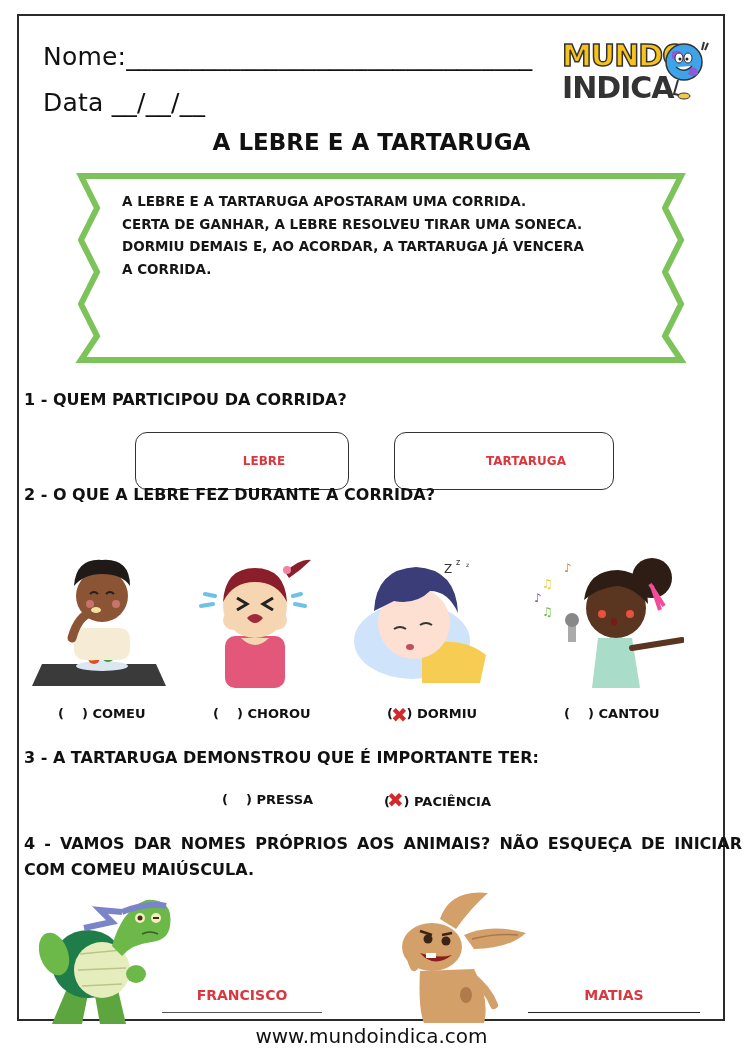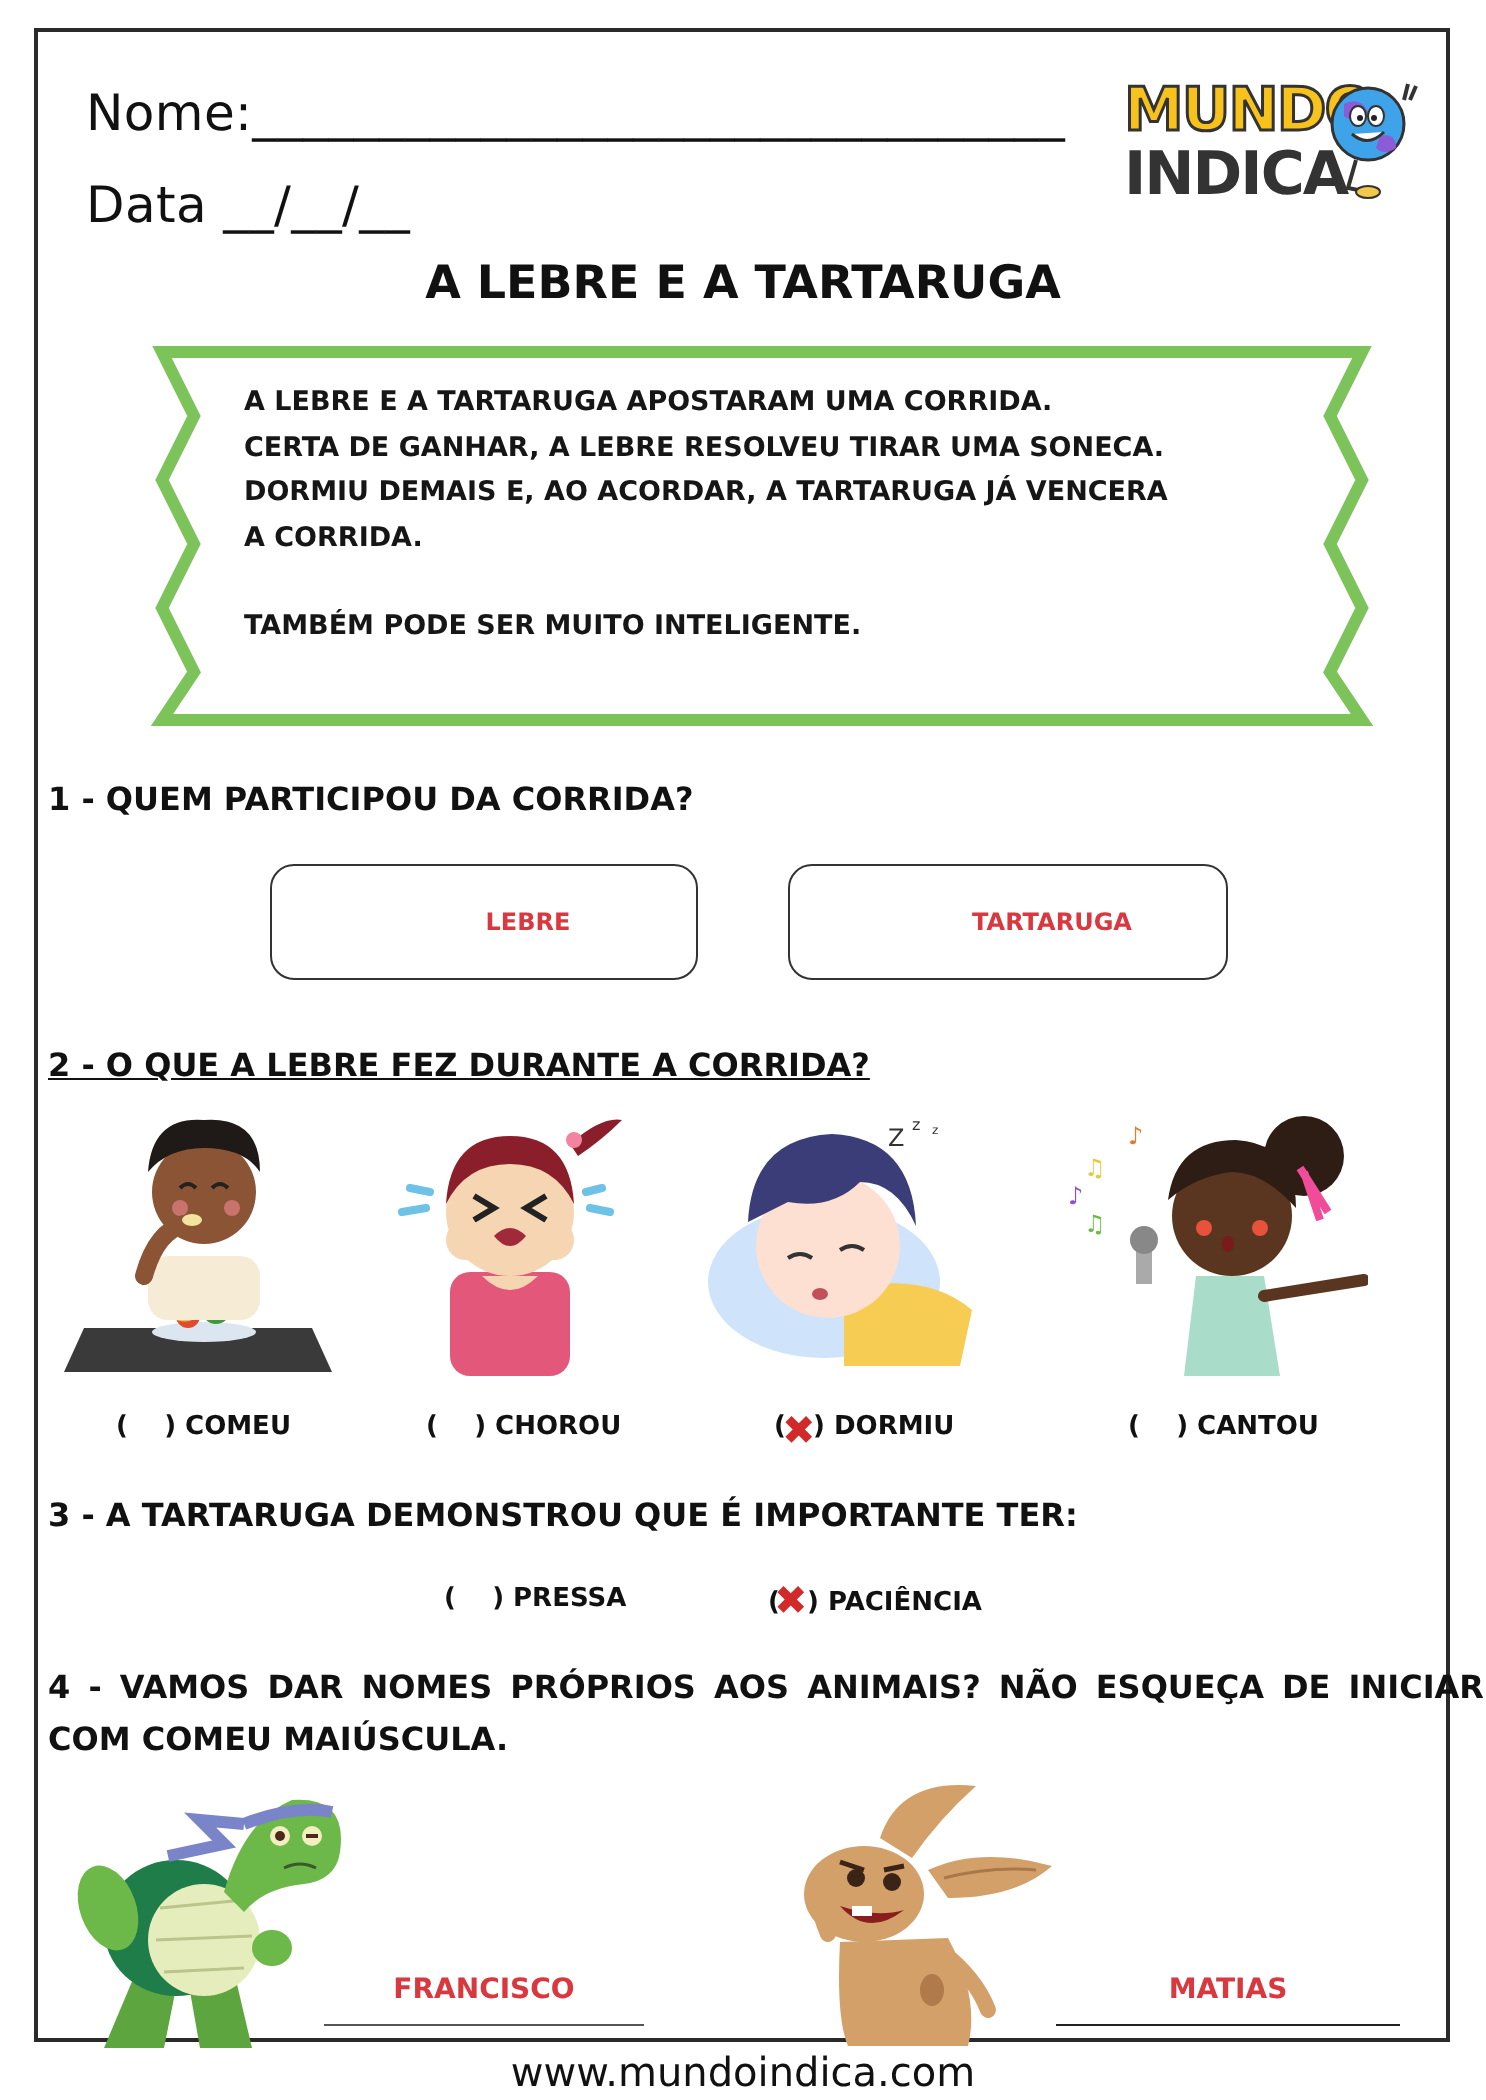--- a/index.html
+++ b/index.html
@@ -54,32 +54,31 @@
 
 <svg class="abs story" viewBox="0 0 612 200" width="612" height="200">
   <path d="M6 8 L606 8 L590 40 L606 72 L590 104 L606 136 L590 168 L606 192 L6 192 L22 168 L6 136 L22 104 L6 72 L22 40 Z" fill="#ffffff" stroke="#7cc35a" stroke-width="6" stroke-linejoin="miter"></path>
 </svg>
 <div class="story-text">
   <p>A LEBRE E A TARTARUGA APOSTARAM UMA CORRIDA.</p>
   <p>CERTA DE GANHAR, A LEBRE RESOLVEU TIRAR UMA SONECA.</p>
   <p>DORMIU DEMAIS E, AO ACORDAR, A TARTARUGA JÁ VENCERA</p>
   <p>A CORRIDA.</p>
   <p style="height:22px"></p>
-  <p>TAMBÉM PODE SER MUITO INTELIGENTE.</p>
 </div>
 
 <div class="abs q" style="left:24px; top:390px;">1 - QUEM PARTICIPOU DA CORRIDA?</div>
 <div class="ansbox" style="left:135px; width:214px;">
   <span>LEBRE</span>
 </div>
 <div class="ansbox" style="left:394px; width:220px;">
   <span>TARTARUGA</span>
 </div>
 
-<div class="abs q" style="left:24px; top:523px;text-decoration:underline;">2 - O QUE A LEBRE FEZ DURANTE A CORRIDA?</div>
+<div class="abs q" style="left:24px; top:485px;">2 - O QUE A LEBRE FEZ DURANTE A CORRIDA?</div>
 
 <svg class="illus" style="left:32px; top:552px;" width="134" height="138" viewBox="0 0 134 138">
   <polygon points="10,112 124,112 134,134 0,134" fill="#3a3a3a"></polygon>
   <ellipse cx="70" cy="114" rx="26" ry="5" fill="#dbe6f0"></ellipse>
   <circle cx="62" cy="106" r="6" fill="#e04a2f"></circle>
     <circle cx="76" cy="103" r="7" fill="#3e9a3a"></circle>
     <path d="M50 100 Q58 110 66 104" stroke="#f2c13b" stroke-width="5" fill="none"></path>
   <rect x="42" y="76" width="56" height="32" rx="10" fill="#f6ecd5"></rect>
   <circle cx="70" cy="44" r="26" fill="#8b5535"></circle>
   <path d="M42 34 Q44 6 70 8 Q98 6 98 34 Q90 22 70 22 Q52 22 42 34 Z" fill="#1f1a17"></path>

